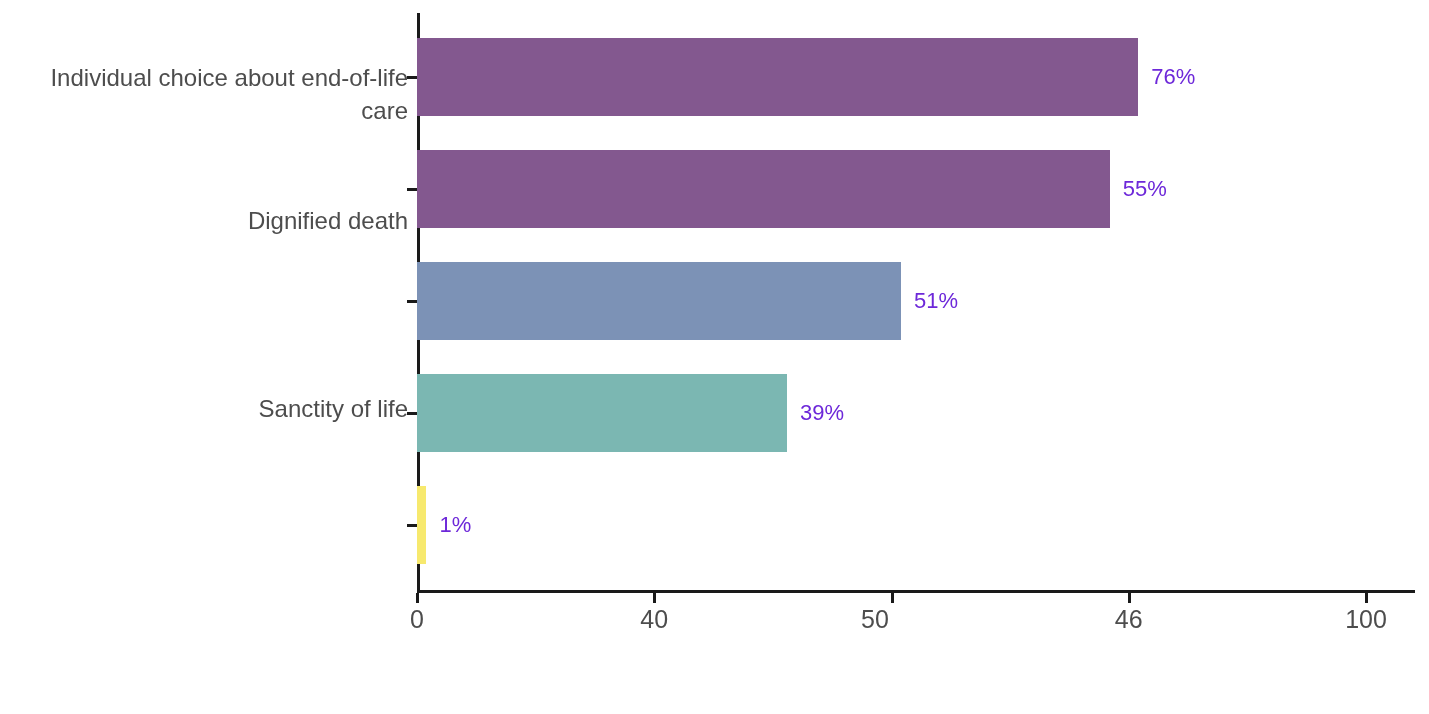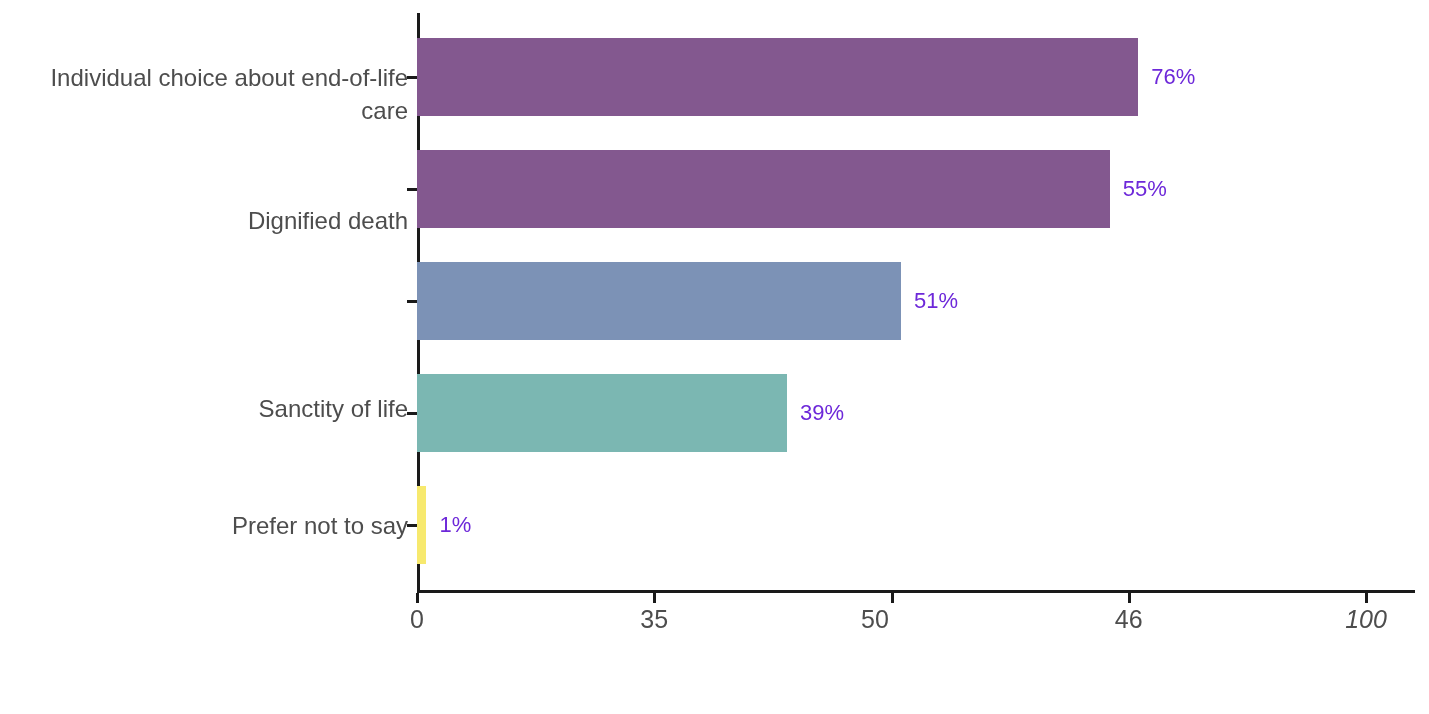--- a/index.html
+++ b/index.html
@@ -122,35 +122,34 @@
     <div class="bar-value" id="val2" style="left: 496.99px;">51%</div>
   </div>
 
   <div class="ytick-wrap" style="top:380px;margin-top:12px;">Sanctity of life</div>
   <div class="y-tick-mark" style="top:412px;"></div>
   <div class="bar-row" style="left:417px; top:374px;">
     <div class="bar" id="bar3" style="width: 370.11px; background: rgb(123, 183, 178);"></div>
     <div class="bar-value" id="val3" style="left: 383.11px; text-align: center;">39%</div>
   </div>
 
-  <div class="ytick-wrap" style="top:509px;">Prefer not to say</div>
   <div class="y-tick-mark" style="top:524px;"></div>
   <div class="bar-row" style="left:417px; top:486px;">
     <div class="bar" id="bar4" style="width: 9.49px; background: rgb(247, 233, 110);"></div>
     <div class="bar-value" id="val4" style="left: 22.49px;">1%</div>
   </div>
 
   <div class="x-tick-mark" id="xt0" style="left: 416px;"></div>
   <div class="x-tick-label" id="xl0" style="left: 417px;">0</div>
 
   <div class="x-tick-mark" id="xt1" style="left: 653.25px;"></div>
-  <div class="x-tick-label" id="xl1" style="left: 654.25px;">35</div>
+  <div class="x-tick-label" id="xl1" style="left: 654.25px;">40</div>
 
   <div class="x-tick-mark" id="xt2" style="left: 890.5px;"></div>
   <div class="x-tick-label" id="xl2" style="left: 875px;">50</div>
 
   <div class="x-tick-mark" id="xt3" style="left: 1127.75px;"></div>
   <div class="x-tick-label" id="xl3" style="left: 1128.75px;">46</div>
 
   <div class="x-tick-mark" id="xt4" style="left: 1365px;"></div>
-  <div class="x-tick-label" id="xl4" style="left: 1366px; font-style: italic;">100</div>
+  <div class="x-tick-label" id="xl4" style="left: 1366px;">100</div>
 
 </div>
 
 </body></html>

